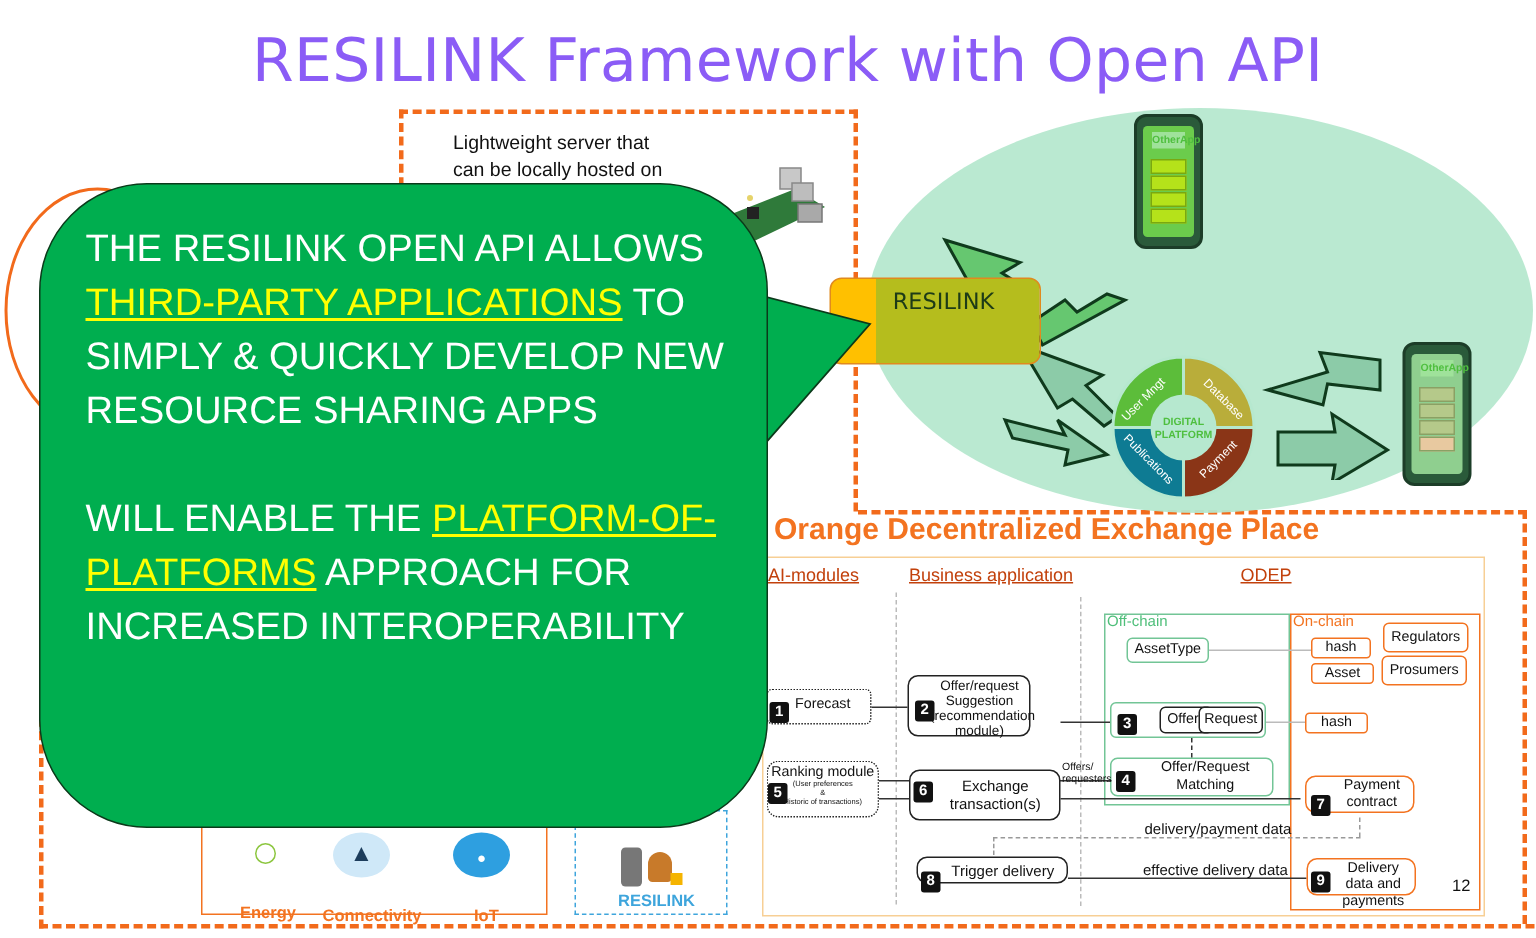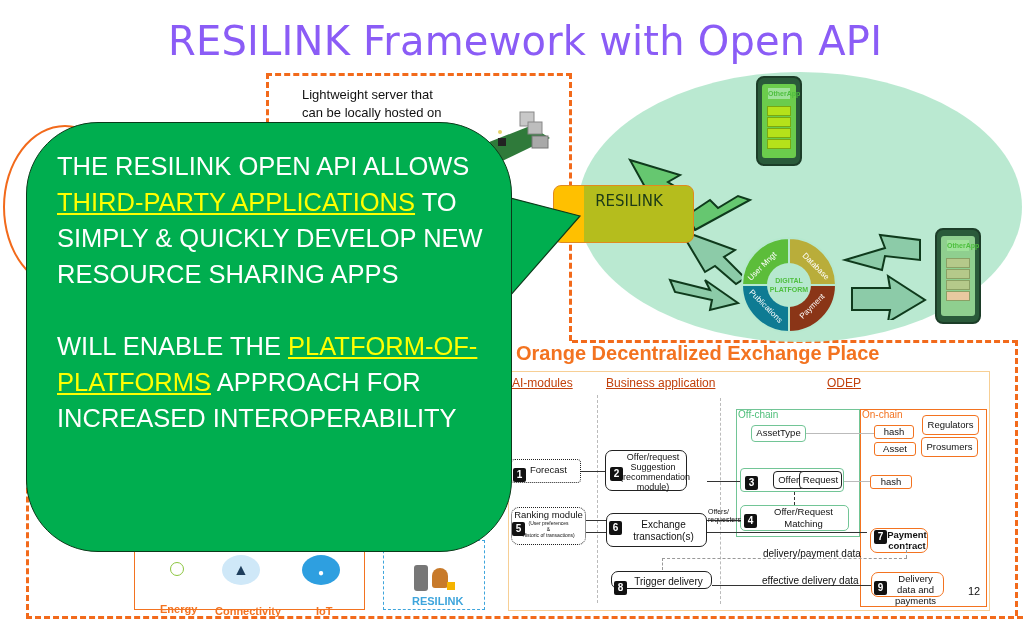--- a/index.html
+++ b/index.html
@@ -181,21 +181,21 @@
 <div class="abs hline" style="left:586px; top:520px; width:155px;"></div>
 <div class="abs hline" style="left:586px; top:532px; width:20px;"></div>
 
 <div class="abs box" style="left:606px; top:513px; width:101px; height:34px; padding-left:14px; padding-top:5px; font-size:10px; line-height:12px;">
   <span>Exchange transaction(s)</span>
 </div>
 <div class="abs" style="left:609px; top:517px;"><span class="num">6</span></div>
 <div class="abs hline" style="left:707px; top:532px; width:160px;"></div>
 <div class="abs small-lbl" style="left:708px; top:508px; width:34px; font-size:7px; line-height:8px; white-space:normal;">Offers/ requesters</div>
 
-<div class="abs box orange" style="left:870px; top:528px; width:58px; height:25px; padding-left:16px; font-size:9.5px; line-height:11px;font-weight:bold;">
+<div class="abs box orange" style="left:870px; top:517px; width:73px; height:25px; padding-left:16px; font-size:9.5px; line-height:11px;">
   <span>Payment contract</span>
 </div>
 <div class="abs" style="left:874px; top:526px;"><span class="num">7</span></div>
 
 <div class="abs hline dashed" style="left:662px; top:558px; width:245px;"></div>
 <div class="abs" style="left:906px; top:545px; height:13px; border-left:1px dashed #999;"></div>
 <div class="abs" style="left:662px; top:558px; height:12px; border-left:1px dashed #999;"></div>
 <div class="abs small-lbl" style="left:763px; top:548px;">delivery/payment data</div>
 
 <div class="abs box" style="left:611px; top:571px; width:101px; height:18px; line-height:19px; padding-left:14px; font-size:10px;">

